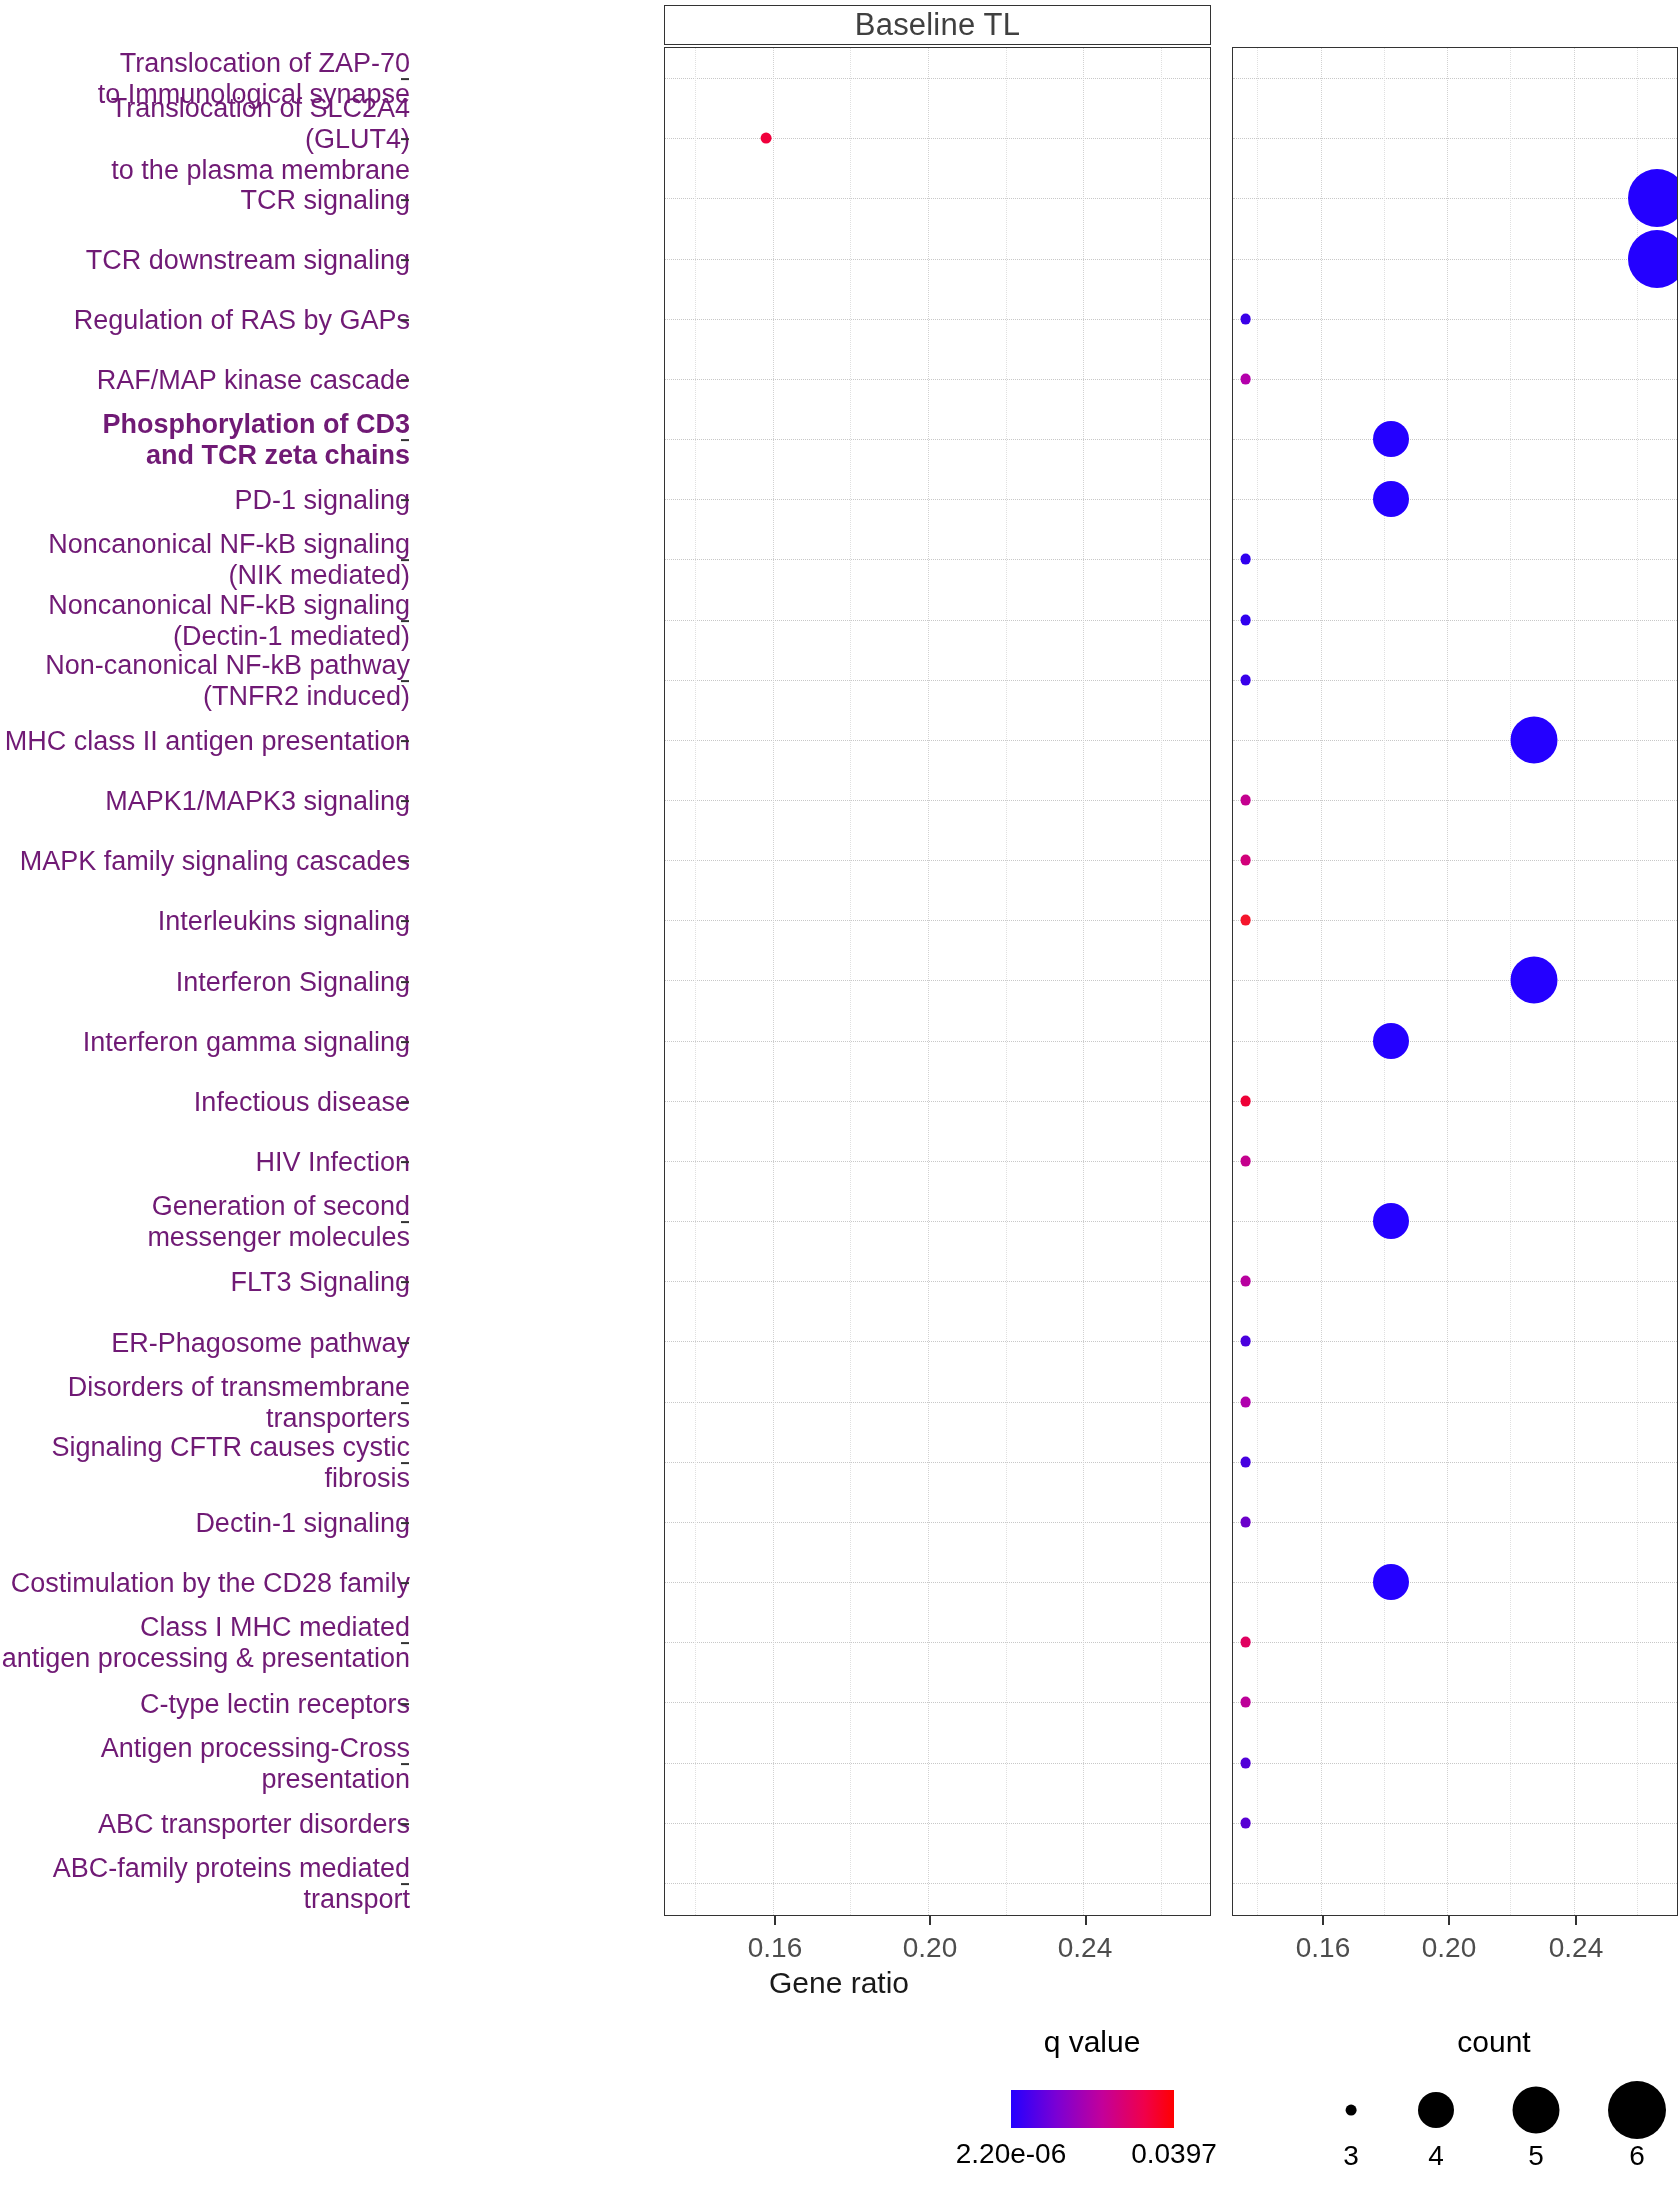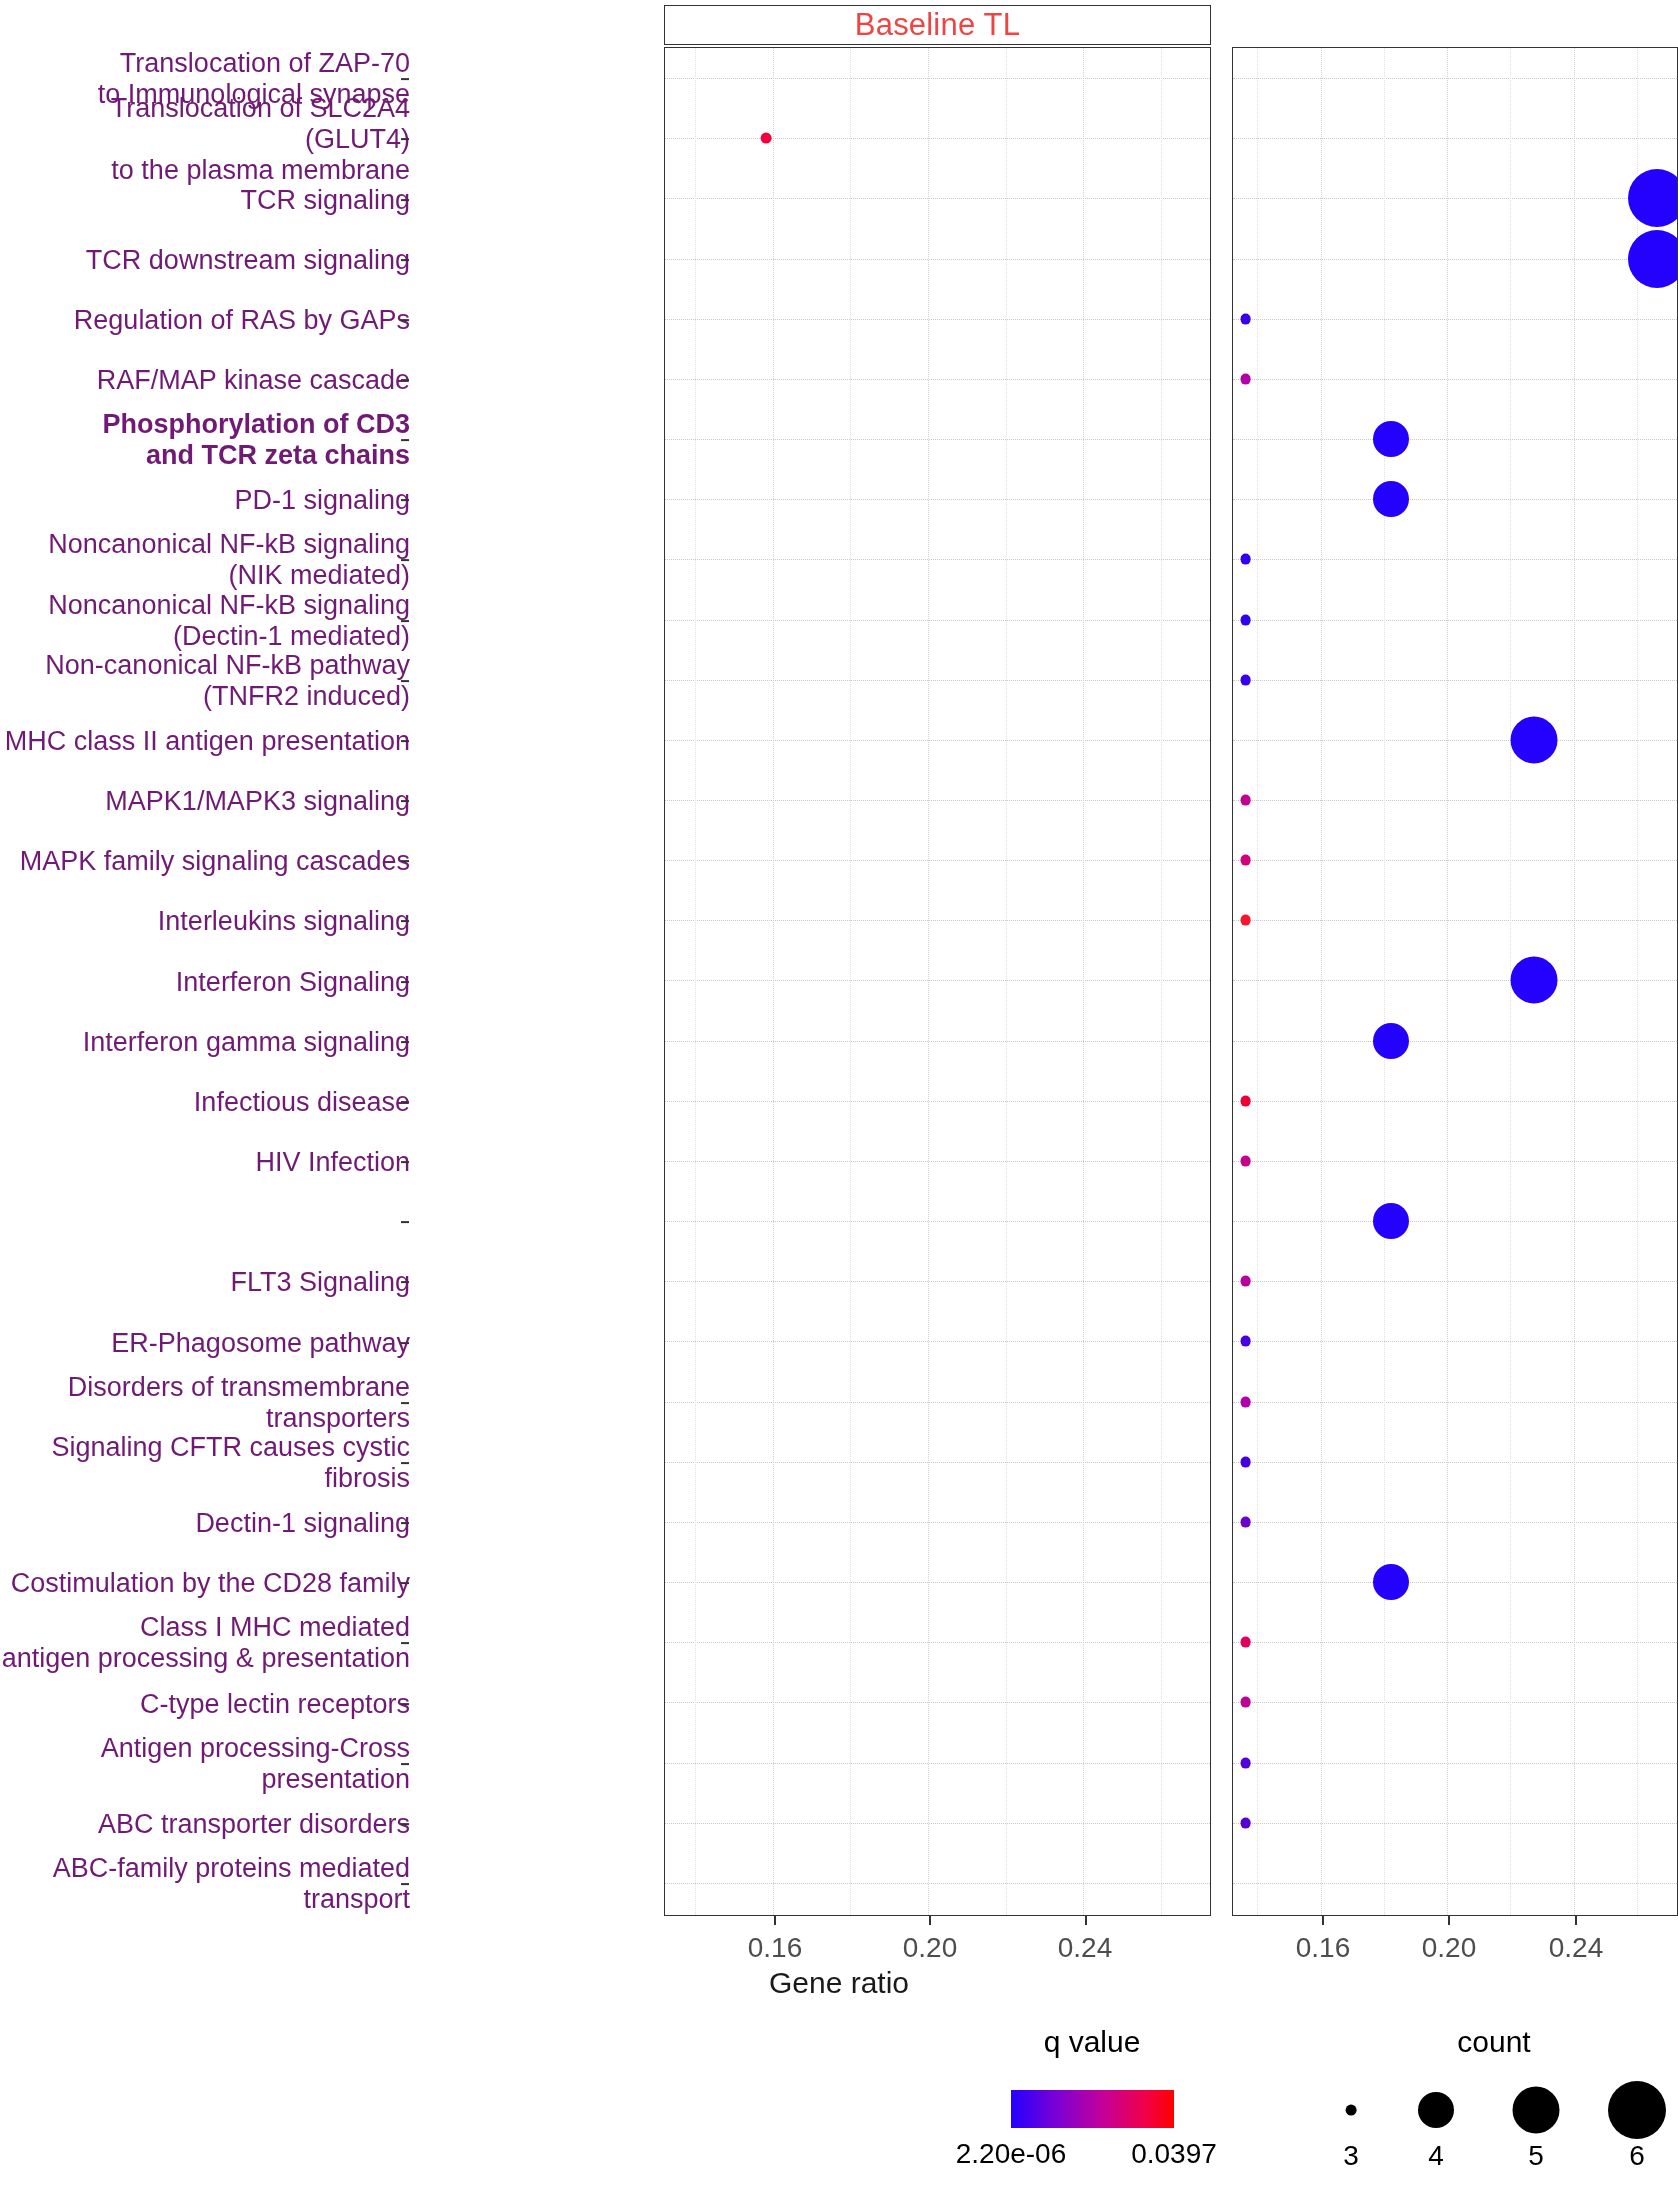--- a/index.html
+++ b/index.html
@@ -12,21 +12,21 @@
   #figure{position:absolute;left:0;top:0;width:1679px;height:2186px;}
 
   
   .strip{
     position:absolute;height:40px;
     border:1.8px solid #333333;background:#ffffff;
     display:flex;align-items:center;justify-content:center;
     box-sizing:border-box;
   }
   .strip-label{
-    font-size:31px;color:#ef4444;letter-spacing:0.2px;white-space:nowrap;
+    font-size:31px;color:#404040;letter-spacing:0.2px;white-space:nowrap;
   }
 
   
   .panel{
     position:absolute;background:#ffffff;
     border:1.8px solid #333333;box-sizing:border-box;overflow:hidden;
   }
   .gridline-h{
     position:absolute;left:0;right:0;height:0;
     border-top:1.8px dotted #c8c8c8;
@@ -135,20 +135,22 @@
       <div class="ylab" style="top: 871px;">Interleukins signaling</div>
       <div class="ytick" style="left: 401px; top: 871px;"></div>
       <div class="ylab" style="top: 932px;">Interferon Signaling</div>
       <div class="ytick" style="left: 401px; top: 932px;"></div>
       <div class="ylab" style="top: 992px;">Interferon gamma signaling</div>
       <div class="ytick" style="left: 401px; top: 992px;"></div>
       <div class="ylab" style="top: 1052px;">Infectious disease</div>
       <div class="ytick" style="left: 401px; top: 1052px;"></div>
       <div class="ylab" style="top: 1112px;">HIV Infection</div>
       <div class="ytick" style="left: 401px; top: 1112px;"></div>
+      <div class="ylab" style="top: 1172px;">Generation of second
+messenger molecules</div>
       <div class="ytick" style="left: 401px; top: 1172px;"></div>
       <div class="ylab" style="top: 1232px;">FLT3 Signaling</div>
       <div class="ytick" style="left: 401px; top: 1232px;"></div>
       <div class="ylab" style="top: 1293px;">ER-Phagosome pathway</div>
       <div class="ytick" style="left: 401px; top: 1293px;"></div>
       <div class="ylab" style="top: 1353px;">Disorders of transmembrane transporters</div>
       <div class="ytick" style="left: 401px; top: 1353px;"></div>
       <div class="ylab" style="top: 1413px;">Signaling CFTR causes cystic fibrosis</div>
       <div class="ytick" style="left: 401px; top: 1413px;"></div>
       <div class="ylab" style="top: 1473px;">Dectin-1 signaling</div>

